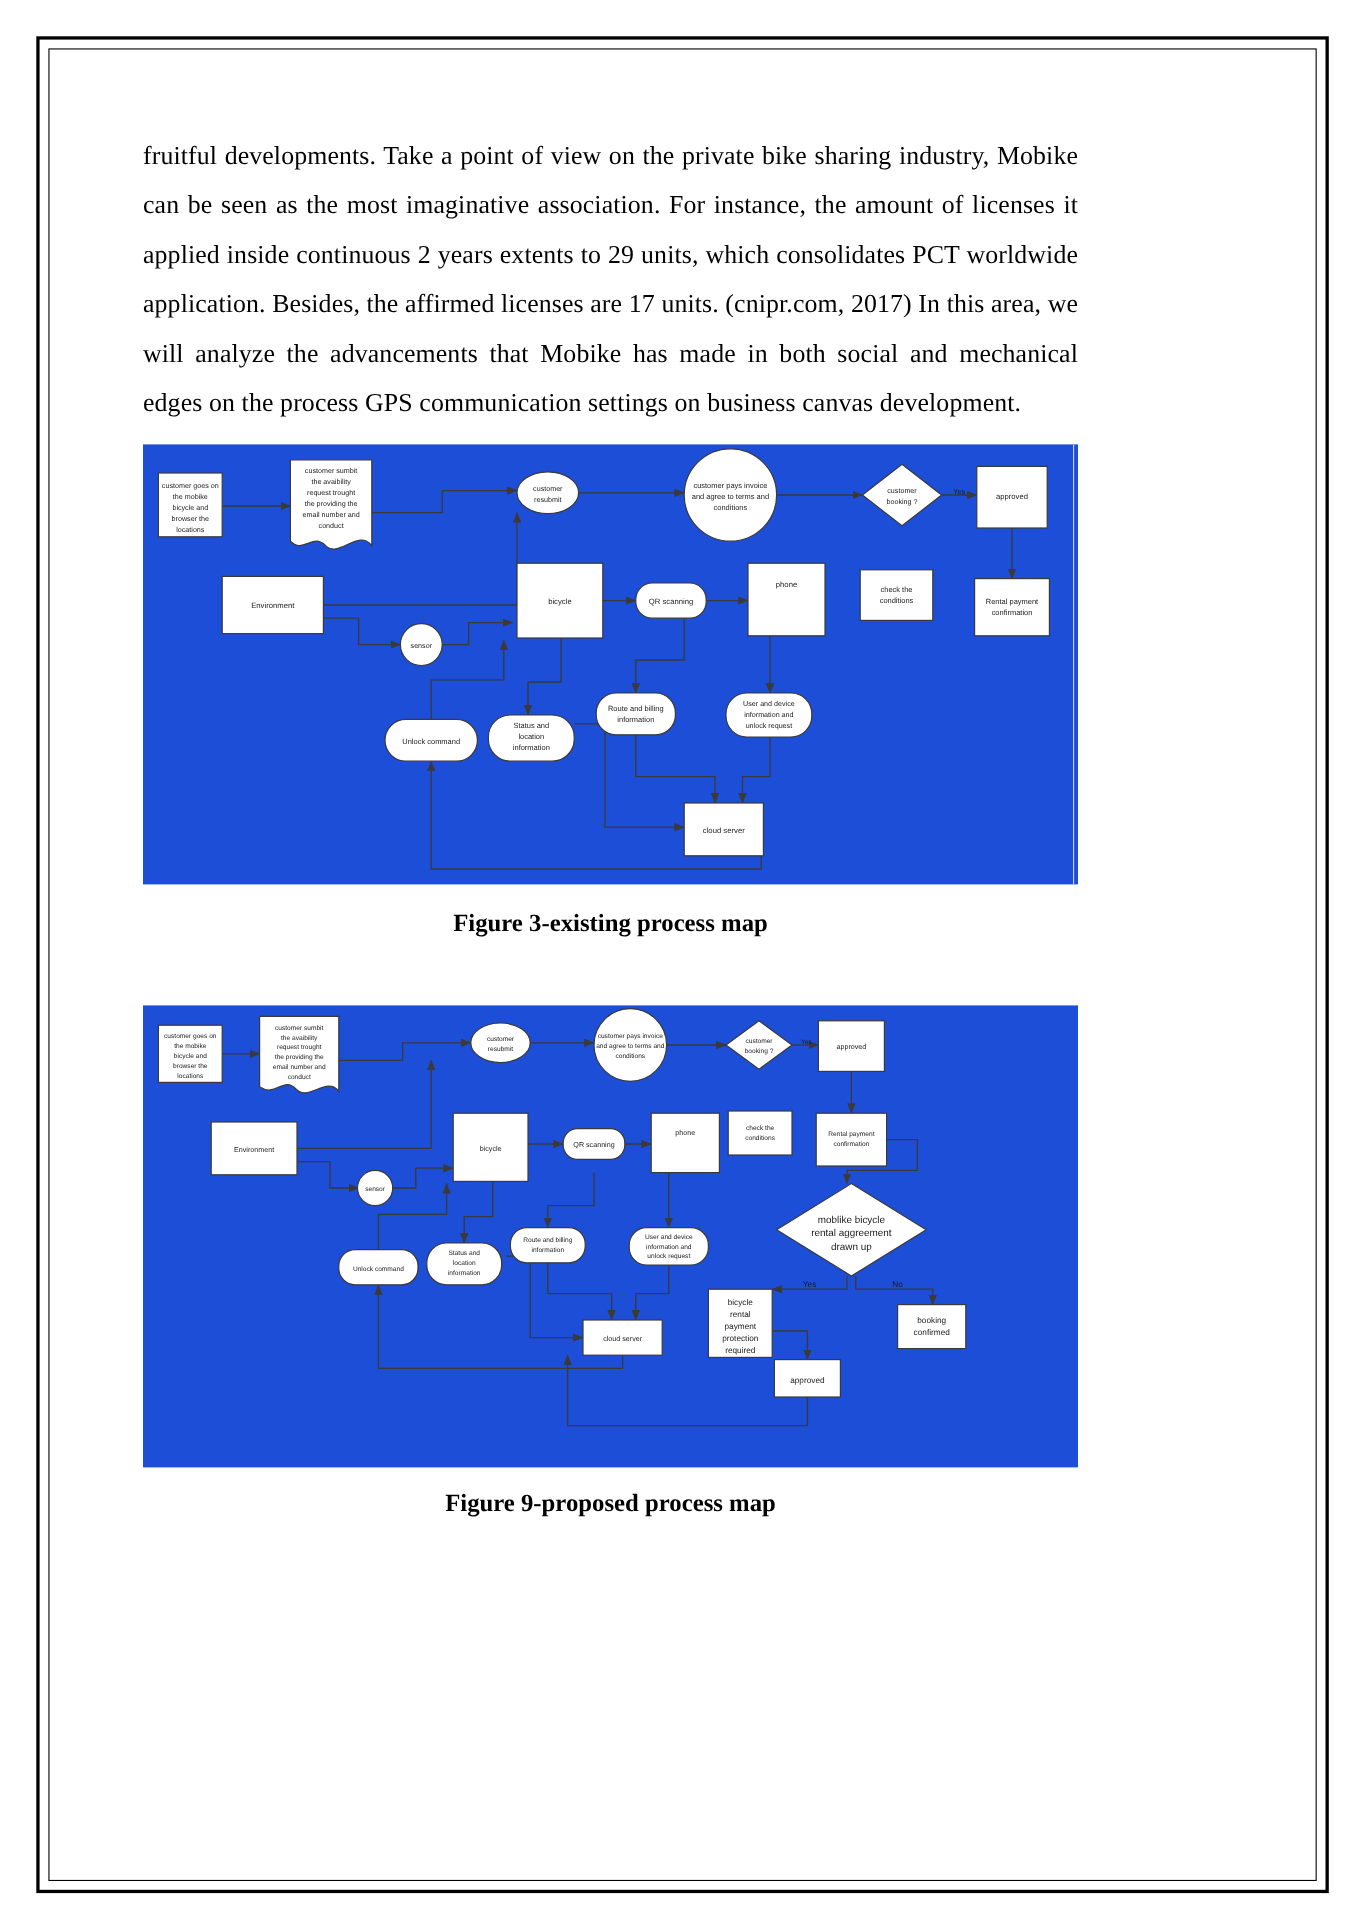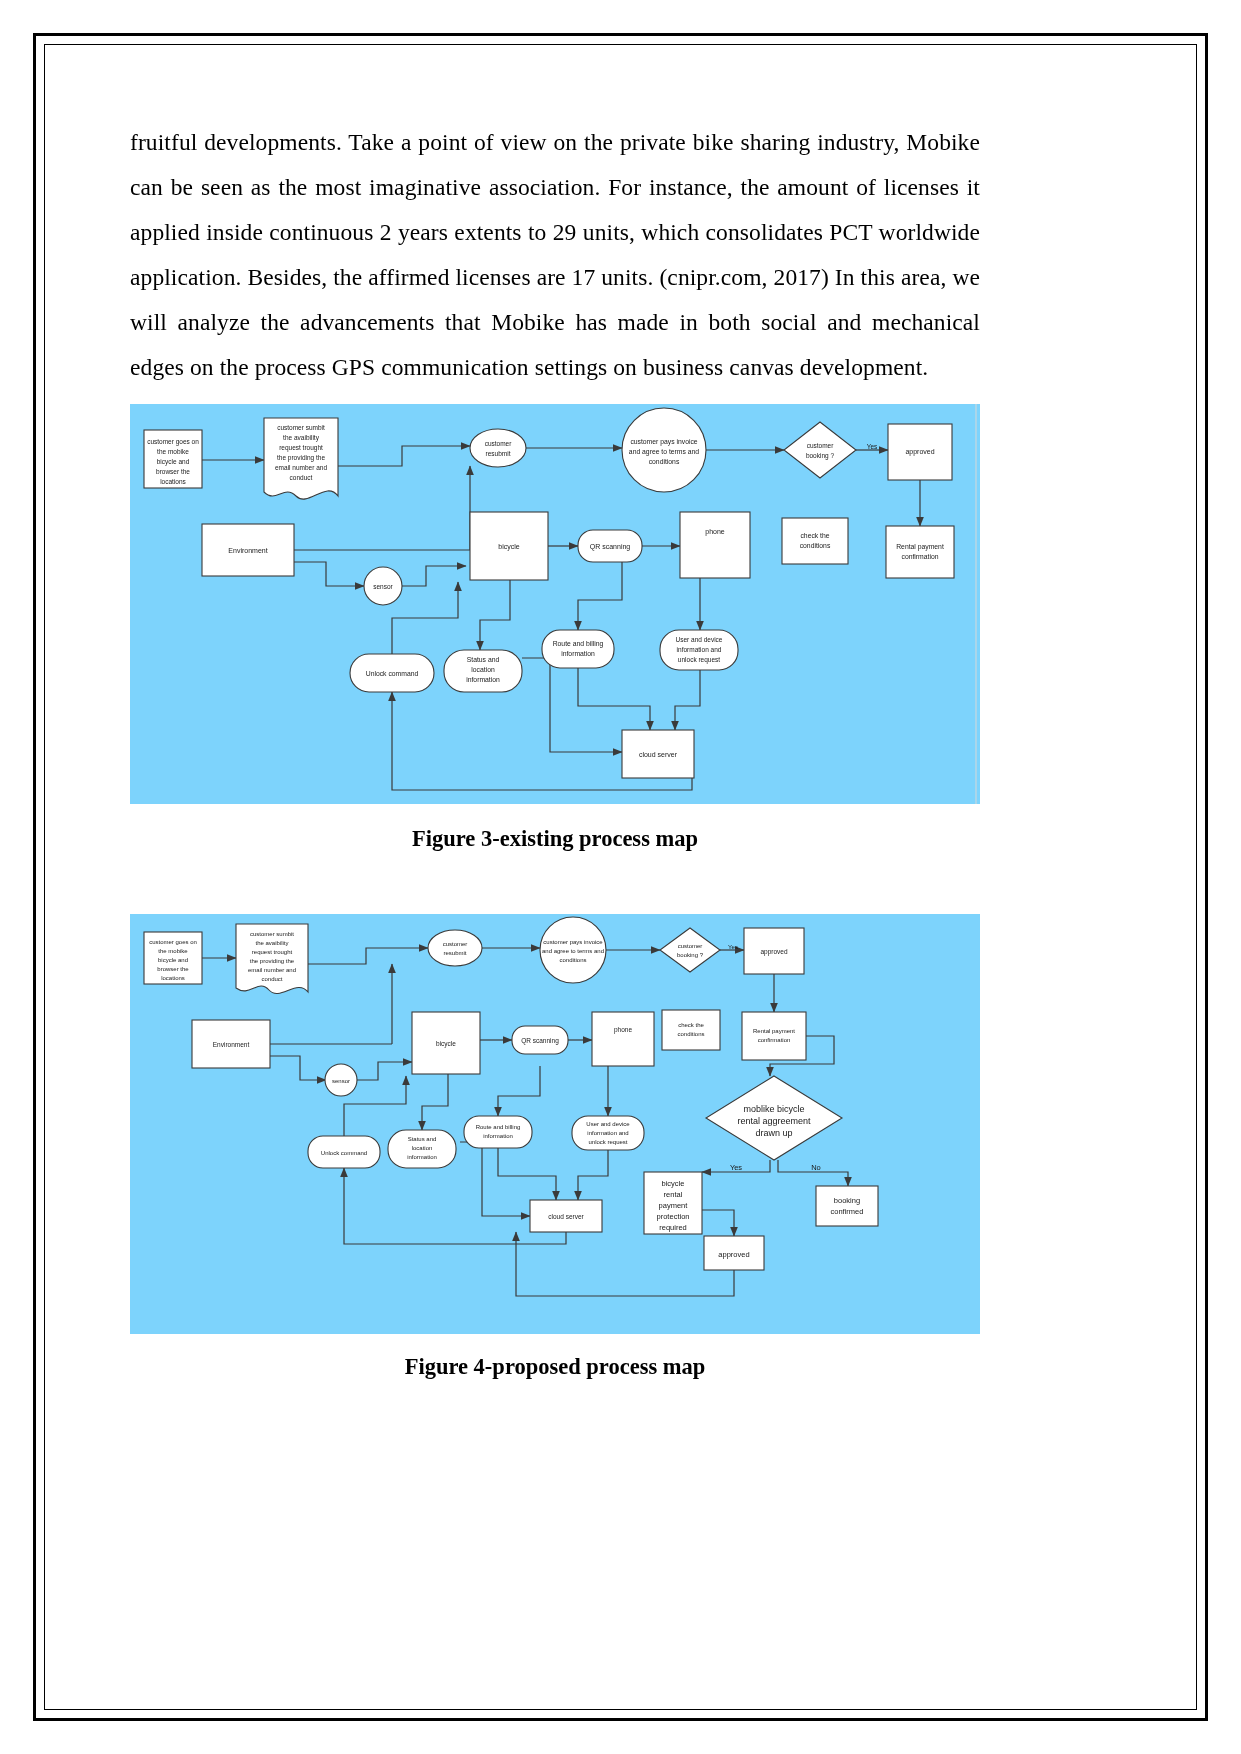--- a/index.html
+++ b/index.html
@@ -61,21 +61,21 @@
     margin: 12px;
   }
   .footer-line {
     font-size: 23.5px;
     margin: 0;
     line-height: 34px;
   }
   
   .diagram {
     position: relative;
-    background: #7dd3fc;
+    background: #1d4ed8;
   }
   #diagram-1 { width: 850px; height: 400px; }
   #diagram-2 { width: 850px; height: 420px; }
   svg { display: block; }
   .nodetext {
     font-family: "Liberation Sans", sans-serif;
     fill: #1a1a1a;
   }
   .edgelabel {
     font-family: "Liberation Sans", sans-serif;
@@ -363,17 +363,17 @@
 
         <rect class="shape thin" x="686" y="272" width="62" height="40"></rect>
         <text class="nodetext" x="717" y="289" text-anchor="middle" font-size="7.5">booking</text>
         <text class="nodetext" x="717" y="300" text-anchor="middle" font-size="7.5">confirmed</text>
 
         <rect class="shape thin" x="574" y="322" width="60" height="34"></rect>
         <text class="nodetext" x="604" y="343" text-anchor="middle" font-size="7.5">approved</text>
       </svg>
     </div>
 
-    <p class="fig-caption" style="margin-top:20px;">Figure 4-proposed process map</p>
+    <p class="fig-caption" style="margin-top:20px;">Figure 9-proposed process map</p>
 
 
   </div>
 </div>
 
 </body></html>

